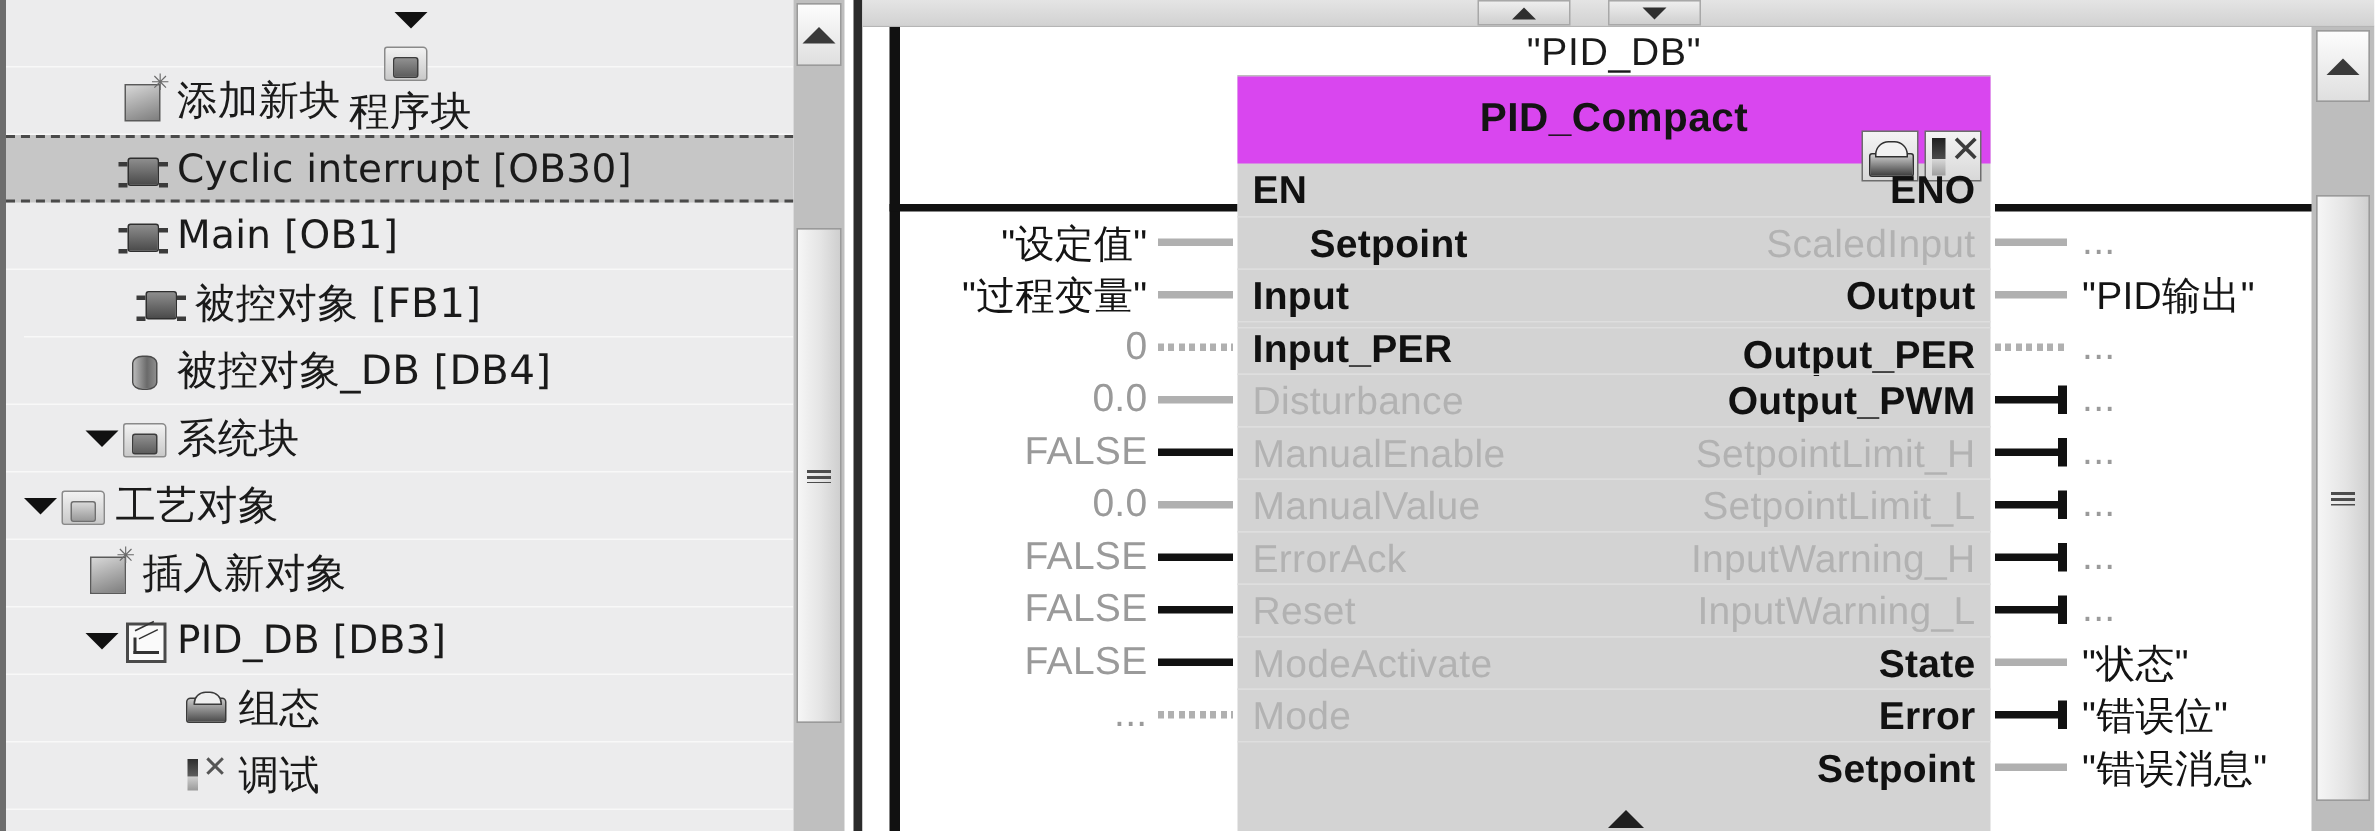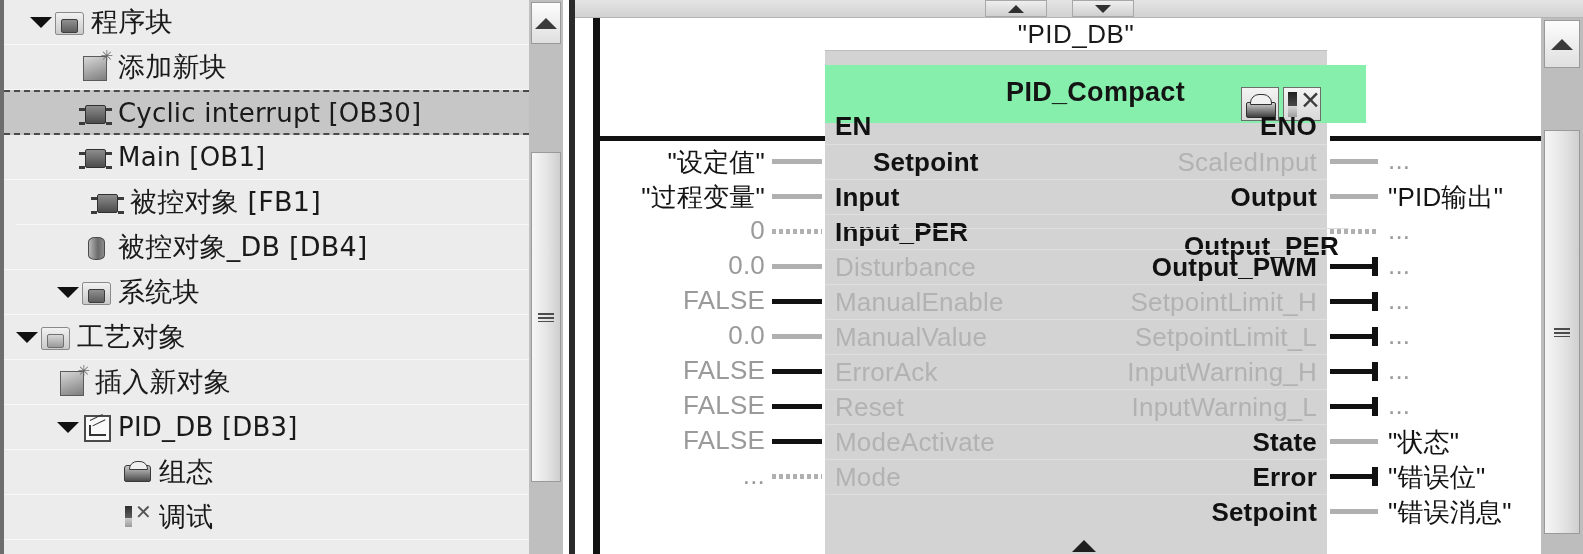--- a/index.html
+++ b/index.html
@@ -175,22 +175,22 @@
   #rung-eno{position:absolute;left:755px;top:136px;width:215px;height:5px;background:#111;}
 
   
   #fb{
     position:absolute;left:250px;top:50px;width:502px;height:504px;
     background:#d3d3d3;
     border-top:1px solid #bdbdbd;
     box-sizing:border-box;
   }
   #fb-title{
-    position:absolute;left:0;top:14px;width:541px;height:58px;
-    background:#86efac;
+    position:absolute;left:0;top:0;width:502px;height:58px;
+    background:#d946ef;
     display:flex;align-items:flex-start;justify-content:center;
     padding-top:12px;box-sizing:border-box;
   }
   #fb-title span{
     font-size:27px;font-weight:bold;color:#141414;letter-spacing:.3px;
   }
   #db-name{
     position:absolute;left:250px;top:18px;width:502px;height:32px;
     display:flex;align-items:center;justify-content:center;
     font-size:26px;color:#1a1a1a;letter-spacing:.5px;
@@ -263,21 +263,21 @@
   }
   .divider{position:absolute;left:569px;top:0;width:6px;height:554px;background:#2b2b2b;}
 </style>
 </head>
 <body>
 
 <div id="app">
 
   <div id="tree-panel">
     <div id="tree-rows">
-        <div class="tree-row" style="padding-left: 24px;">
+        <div class="tree-row" style="padding-left: 14px; flex-direction: column;">
           <div class="tw">
             <div class="caret"></div>
           </div>
           <span class="ico">
             <i class="i-folder"></i>
           </span>
           <span class="lbl cjk">程序块</span>
         </div>
         <div class="tree-row" style="padding-left: 51px;">
           <div class="tw"></div>
@@ -441,21 +441,21 @@
             <span class="pname dim">Mode</span>
           </div>
         </div>
       <div id="fb-outputs">
           <div class="prow out-row" style="top: 93px;">
             <span class="pname dim">ScaledInput</span>
           </div>
           <div class="prow out-row" style="top: 128px;">
             <span class="pname bold">Output</span>
           </div>
-          <div class="prow out-row" style="top: 177px; margin-left: 22px;">
+          <div class="prow out-row" style="top: 167px;">
             <span class="pname bold">Output_PER</span>
           </div>
           <div class="prow out-row" style="top: 198px;">
             <span class="pname bold">Output_PWM</span>
           </div>
           <div class="prow out-row" style="top: 233px;">
             <span class="pname dim">SetpointLimit_H</span>
           </div>
           <div class="prow out-row" style="top: 268px;">
             <span class="pname dim">SetpointLimit_L</span>

